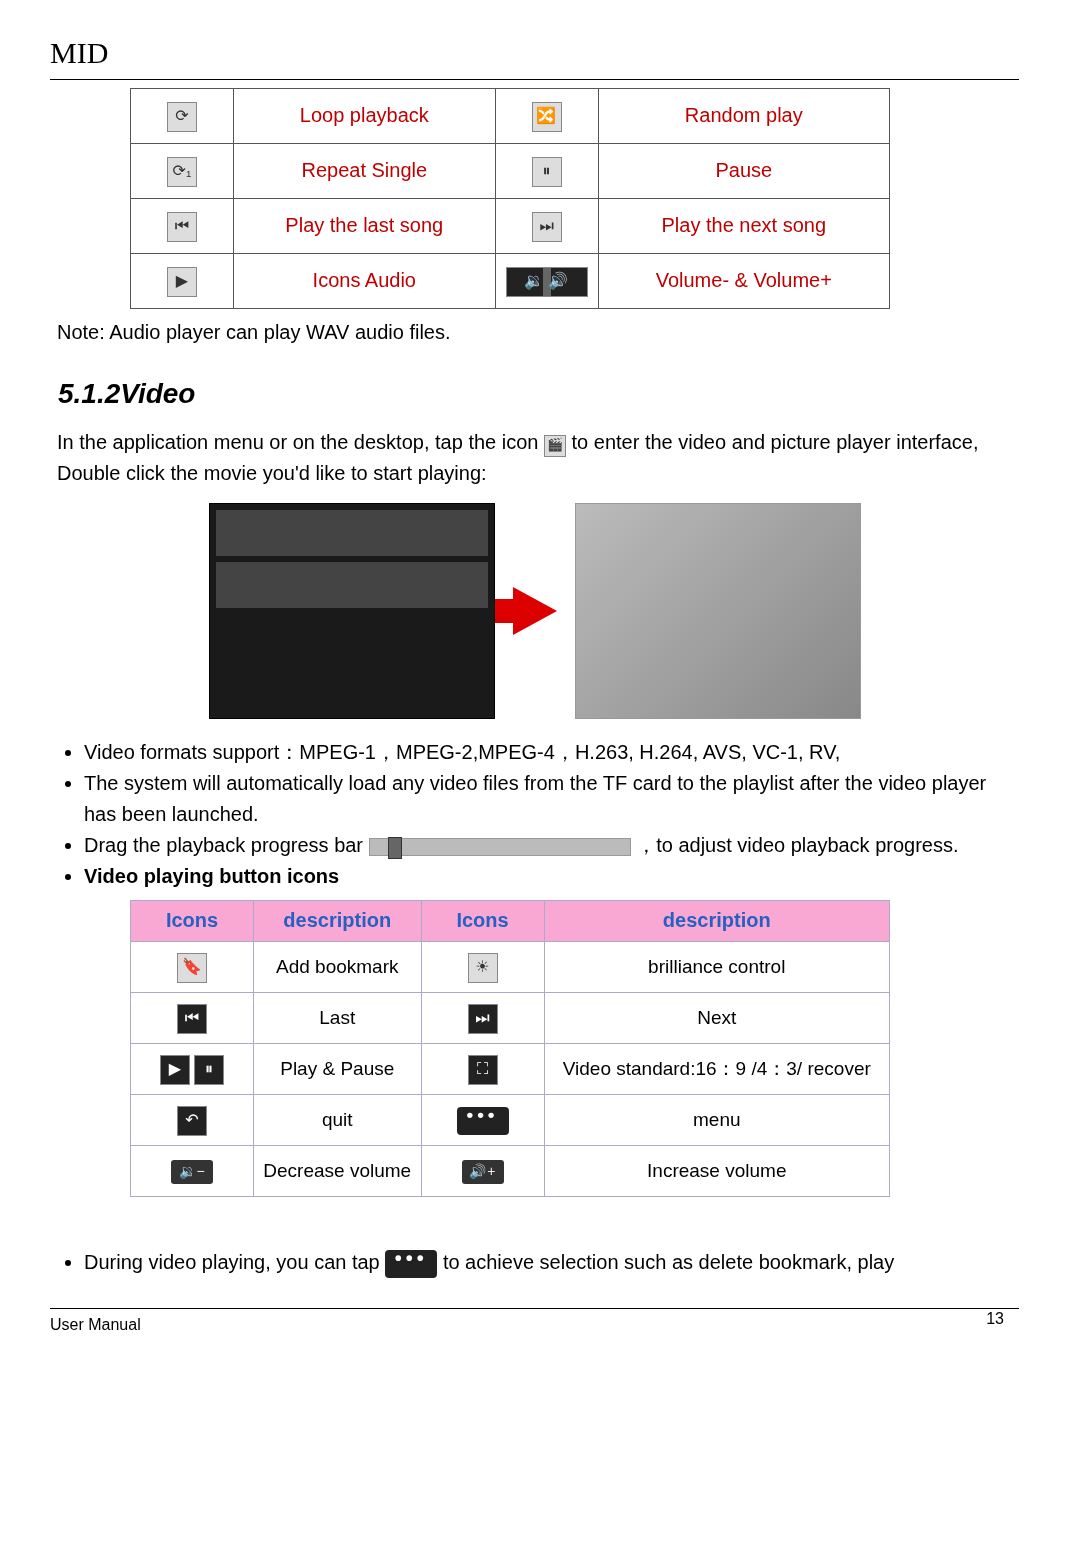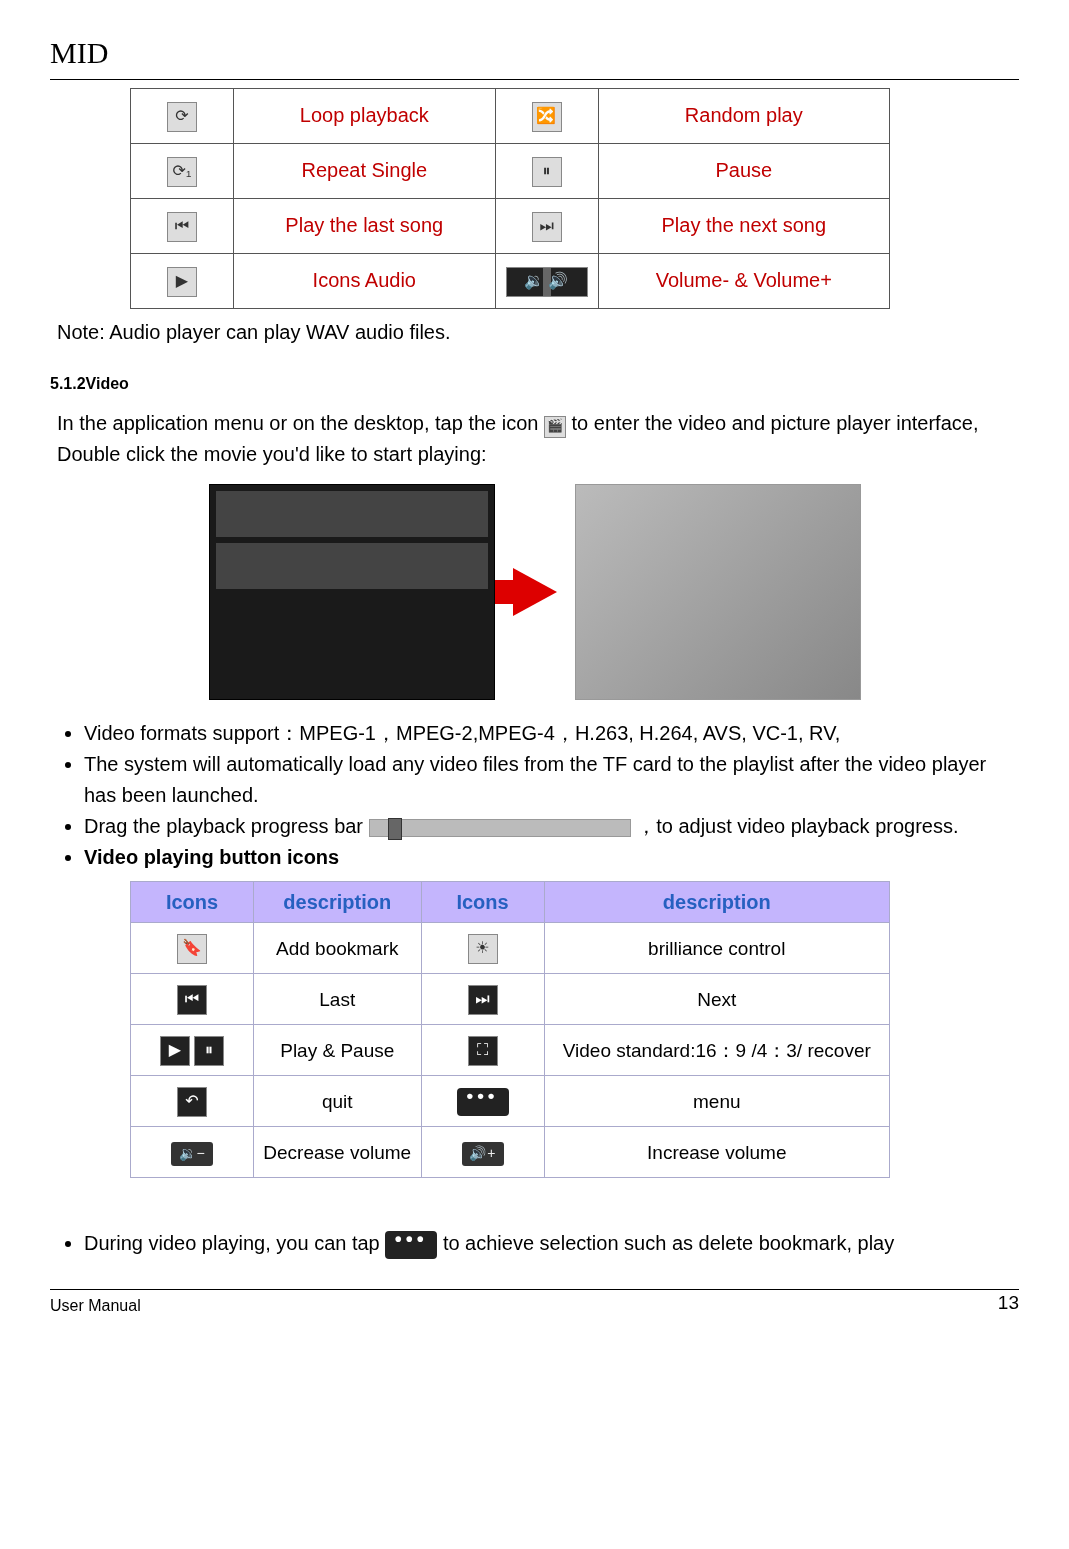--- a/index.html
+++ b/index.html
@@ -42,21 +42,21 @@
     line-height: 26px;
     text-align: center;
     color: #333;
   }
   .iconimg.tiny { width: 20px; height: 20px; line-height: 18px; font-size: 13px; }
   .dbl {
     background: linear-gradient(to right, #222 0%, #222 45%, #666 45%, #666 55%, #222 55%, #222 100%);
     color: #fff;
     width: 80px;
   }
-  h3.section { font-size: 16px; font-weight: bold; margin: 24px 0 12px 0; }
+  h3.section { font-size: 28px; font-weight: bold; margin: 24px 0 12px 8px; font-style: italic; }
   .para { margin: 8px 7px; }
   ul.disc { list-style: disc; padding-left: 34px; margin: 8px 0; }
   ul.disc li { margin: 0 0; }
   .screens {
     display: flex; align-items: center; justify-content: center;
     gap: 10px; margin: 14px 0 18px 0;
   }
   .screen-box {
     width: 284px; height: 214px; background: #1a1a1a;
     border: 1px solid #000; position: relative;
@@ -85,39 +85,39 @@
   .progress-handle {
     position: absolute; left: 18px; top: -2px;
     width: 12px; height: 20px; background: #666; border: 1px solid #333;
   }
   table.icons2 {
     border-collapse: collapse;
     margin-left: 80px;
     width: 760px;
   }
   table.icons2 th {
-    background: #c4b5fd;
+    background: #f9a8d4;
     color: #2660c0;
     font-size: 20px;
     border: 1px solid #aac;
     height: 38px;
     text-align: center;
   }
   table.icons2 td {
     border: 1px solid #aac;
     text-align: center;
     vertical-align: middle;
     height: 48px;
     font-size: 19px;
   }
   table.icons2 td.iconcell { width: 120px; }
   .footer {
     text-align: left; font-size: 16px; margin-top: 2px; position: relative;
   }
-  .pagenum { position: absolute; right: 0; top: -6px; font-size: 19px; }
+  .pagenum { position: absolute; right: 15px; top: -6px; font-size: 16px; }
   .menu-pill {
     display:inline-block; background:#222; color:#fff; border-radius:4px;
     width:52px; height:26px; line-height:12px; letter-spacing:4px; font-weight:bold;
     vertical-align: middle; text-align:center; padding-top:2px;
   }
   .vol-icon {
     display:inline-block; background:#333; color:#eee; border-radius:3px;
     width:42px; height:24px; line-height:22px; font-size:14px; vertical-align:middle;
   }
   .play-icon-pair span{ margin:0 2px; }

